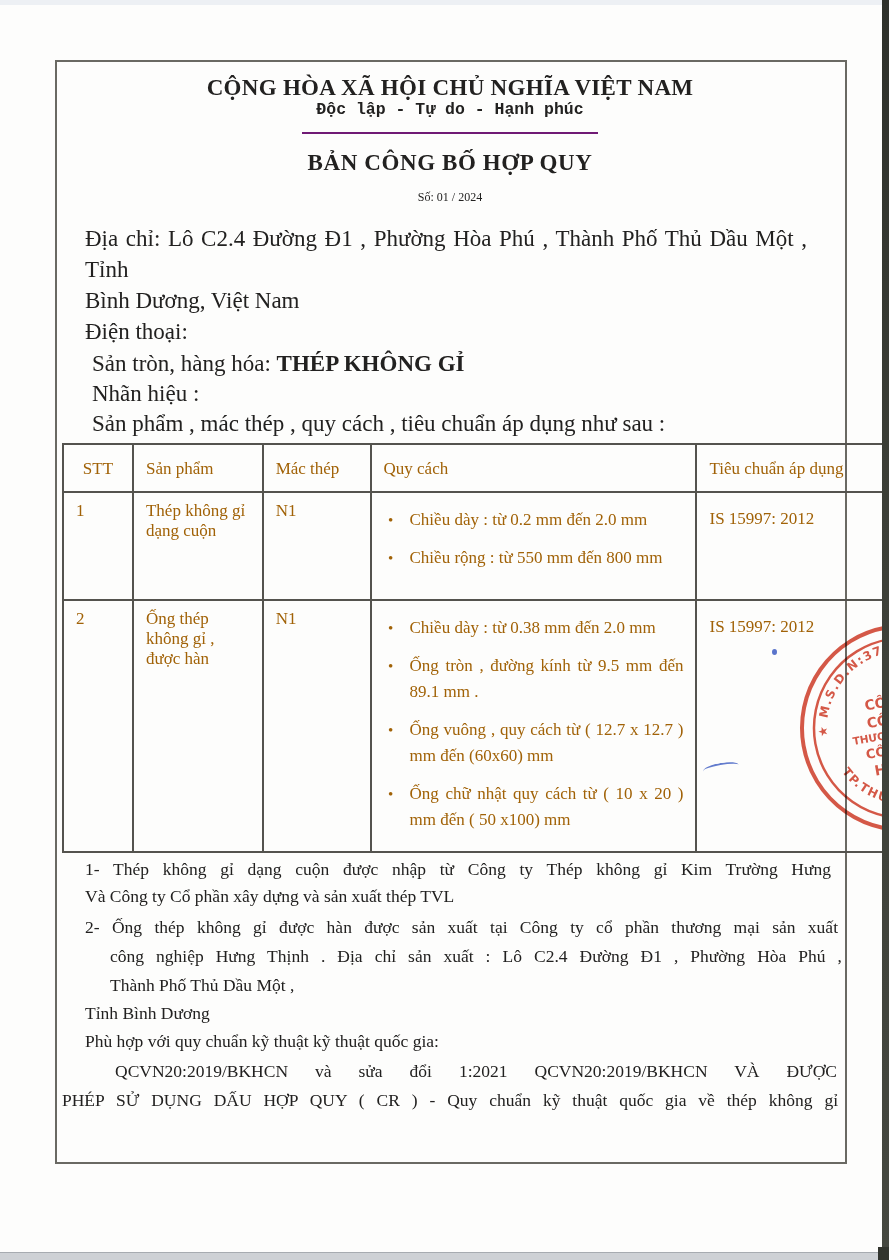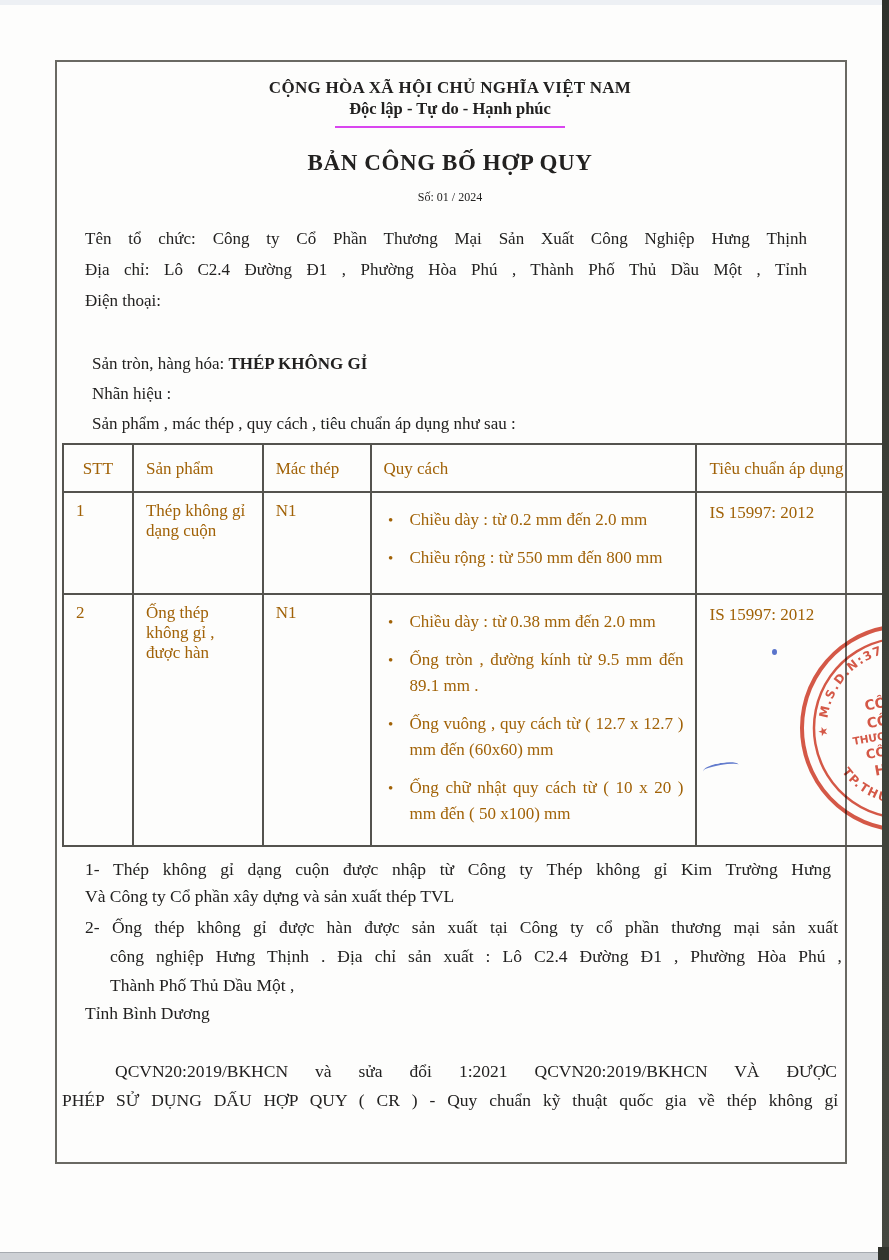--- a/index.html
+++ b/index.html
@@ -15,25 +15,25 @@
   .bottom-scan-band{position:absolute;left:0;bottom:0;width:100%;height:7px;
     background:#ced1d5;border-top:1px solid #a7abb0;z-index:39;}
   .corner-square{position:absolute;right:0;bottom:0;width:11px;height:13px;background:#32352e;z-index:41;}
 
   .frame{position:absolute;left:55px;top:60px;width:788px;height:1100px;
     border:2px solid #6a6963;background:transparent;}
 
   .center-col{position:absolute;left:55px;width:790px;text-align:center;}
   .national-line{top:72px;font-size:18px;font-weight:bold;letter-spacing:.3px;}
   .motto-line{top:99px;font-size:16.5px;font-weight:bold;}
-  .motto-line span{display:inline-block;border-bottom:2px solid #d946ef;padding:0 14px 7px 14px;}
+  .motto-line span{display:inline-block;border-bottom:2px solid #701a75;padding:0 14px 13px 14px;font-family:Liberation Mono, monospace;}
   .doc-title{top:150px;font-size:23px;font-weight:bold;letter-spacing:.6px;}
   .doc-number{top:190px;font-size:12px;}
 
-  .body-text{position:absolute;font-size:17px;line-height:31px;}
+  .body-text{position:absolute;font-size:23px;line-height:31px;}
   .jfull{text-align:justify;text-align-last:justify;}
   .org-block{left:85px;top:223px;width:722px;}
   .product-block{left:92px;top:349px;width:715px;line-height:30px;}
   .bold{font-weight:bold;}
 
   table.products{position:absolute;left:62px;top:443px;border-collapse:collapse;table-layout:fixed;
     font-size:17px;color:#a16207;}
   table.products td,table.products th{border:2px solid #54534e;vertical-align:top;font-weight:normal;text-align:left;}
   th.h-stt,td.c-stt{width:52px;text-align:center;}
   th.h-sp, td.c-sp{width:110px;}
@@ -43,21 +43,21 @@
   tr.hdr th{height:36px;padding:6px 4px 4px 12px;vertical-align:middle;}
   tr.hdr th.h-stt{padding-left:4px;text-align:center;}
   td{padding:8px 6px 6px 12px;}
   tr.r1 td{height:84px;}
   tr.r2 td{height:225px;}
   td.c-sp{text-align:justify;padding-right:10px;border-radius:21px;}
   td.c-qc{padding:6px 8px 6px 0;}
   .spec{display:flex;margin:8px 0 12px 0;line-height:26px;}
   .spec .dot{width:38px;text-align:center;flex:0 0 38px;font-size:15px;}
   .spec .txt{flex:1;text-align:justify;padding-right:4px;}
-  td.c-tc{padding-top:10px;}
+  td.c-tc{padding-top:16px;}
 
   .notes{position:absolute;font-size:17.5px;line-height:29px;}
   .n1a{left:85px;top:855px;width:746px;}
   .n1b{left:85px;top:882px;width:746px;}
   .n2a{left:85px;top:913px;width:753px;}
   .n2b{left:110px;top:942px;width:732px;}
   .n2c{left:110px;top:971px;width:732px;}
   .prov{left:85px;top:999px;}
   .conf{left:85px;top:1027px;}
   .q1{left:115px;top:1057px;width:722px;}
@@ -86,22 +86,22 @@
   <div class="frame"></div>
 
   <div class="center-col national-line body-text">CỘNG HÒA XÃ HỘI CHỦ NGHĨA VIỆT NAM</div>
   <div class="center-col motto-line">
     <span>Độc lập - Tự do - Hạnh phúc</span>
   </div>
   <div class="center-col doc-title">BẢN CÔNG BỐ HỢP QUY</div>
   <div class="center-col doc-number">Số: 01 / 2024</div>
 
   <div class="body-text org-block">
-    <div class="jfull">Tên tổ chức: Công ty Cổ Phần Thương Mại Sản Xuất Công Nghiệp Hưng Thịnh</div>
     <div class="jfull">Địa chỉ: Lô C2.4 Đường Đ1 , Phường Hòa Phú , Thành Phố Thủ Dầu Một , Tỉnh</div>
+    <div>Bình Dương, Việt Nam</div>
     <div>Điện thoại:</div>
   </div>
 
   <div class="body-text product-block">
     <div><span>Sản tròn, hàng hóa: </span><span class="bold">THÉP KHÔNG GỈ</span></div>
     <div>Nhãn hiệu :</div>
     <div>Sản phẩm , mác thép , quy cách , tiêu chuẩn áp dụng như sau :</div>
   </div>
 
   <table class="products">
@@ -155,20 +155,21 @@
     </tr>
   </tbody>
     </table>
 
   <div class="notes n1a jfull">1- Thép không gỉ dạng cuộn được nhập từ Công ty Thép không gỉ Kim Trường Hưng</div>
   <div class="notes n1b">Và Công ty Cổ phần xây dựng và sản xuất thép TVL</div>
   <div class="notes n2a jfull">2- Ống thép không gỉ được hàn được sản xuất tại Công ty cổ phần thương mại sản xuất</div>
   <div class="notes n2b jfull">công nghiệp Hưng Thịnh . Địa chỉ sản xuất : Lô C2.4 Đường Đ1 , Phường Hòa Phú ,</div>
   <div class="notes n2c">Thành Phố Thủ Dầu Một ,</div>
   <div class="notes prov">Tỉnh Bình Dương</div>
+  <div class="notes conf">Phù hợp với quy chuẩn kỹ thuật kỹ thuật quốc gia:</div>
   <div class="notes q1 jfull">QCVN20:2019/BKHCN và sửa đổi 1:2021 QCVN20:2019/BKHCN VÀ ĐƯỢC</div>
   <div class="notes q2 jfull">PHÉP SỬ DỤNG DẤU HỢP QUY ( CR ) - Quy chuẩn kỹ thuật quốc gia về thép không gỉ</div>
 
   <svg class="stamp" viewBox="0 0 232 232">
     <g transform="rotate(-10 116 116)">
       <circle cx="116" cy="116" r="102" fill="none" stroke="#d34b38" stroke-width="4"></circle>
       <circle cx="116" cy="116" r="90" fill="none" stroke="#d34b38" stroke-width="2.5"></circle>
       <path id="sealArcTop" d="M 39 116 A 77 77 0 1 1 193 116" fill="none"></path>
       <path id="sealArcBottom" d="M 40 116 A 76 76 0 0 0 192 116" fill="none"></path>
       <text class="arc">

